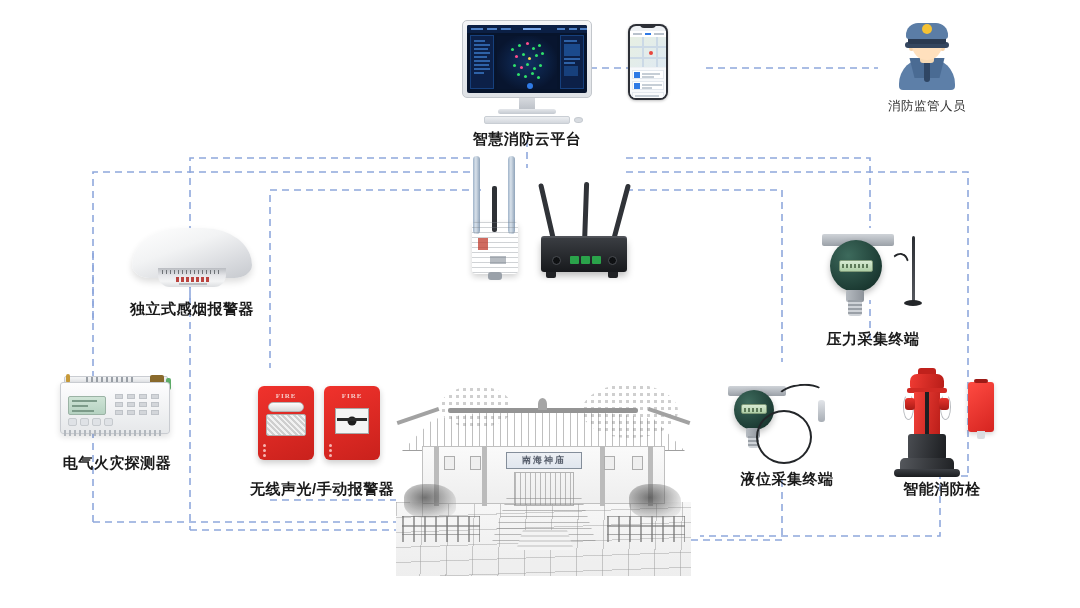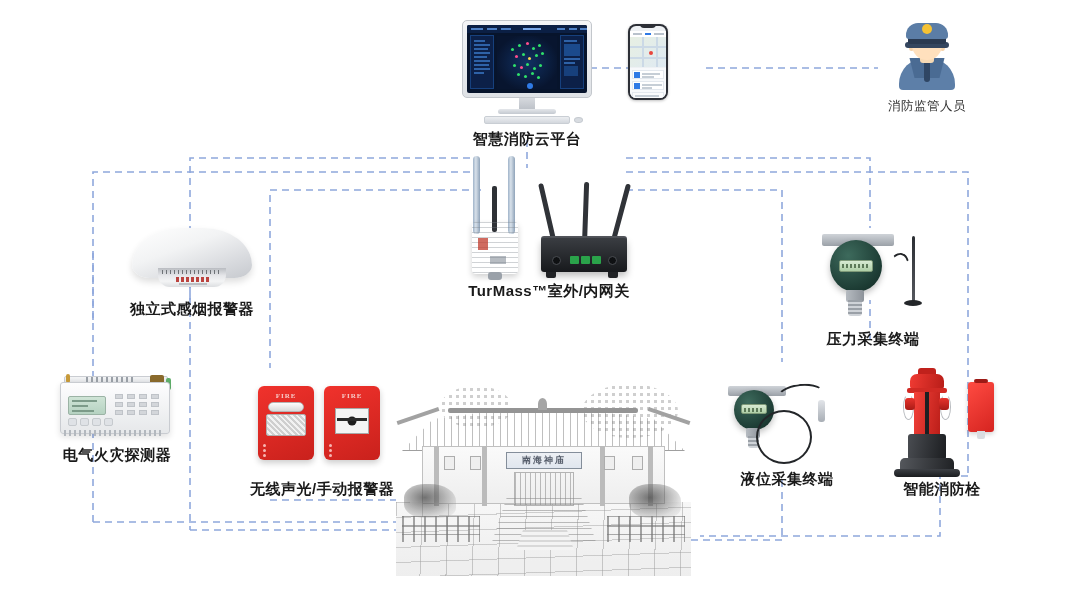--- a/index.html
+++ b/index.html
@@ -440,21 +440,20 @@
           <span class="body"></span>
         <span class="hole" style="left:14px"></span>
         <span class="port" style="left:32px;width:9px"></span>
         <span class="port" style="left:43px;width:9px"></span>
         <span class="port" style="left:54px;width:9px"></span>
         <span class="hole" style="left:70px"></span>
         <span class="leg" style="left:8px"></span>
           <span class="leg" style="left:70px"></span>
       </div>
     </div>
-    <div class="cap cap-lg" style="margin-top:2px;">TurMass™室外/内网关</div>
   </div>
 
   <div class="node" style="left:130px;top:228px;">
     <div class="art sd">
       <span class="dome"></span>
         <span class="rim"></span>
         <span class="slot"></span>
       <span class="logo"></span>
         <span class="sub"></span>
     </div>
@@ -489,21 +488,21 @@
           <b style="left:36px;top:16px"></b>
       </span>
       <span class="btns">
           <b style="left:0"></b>
           <b style="left:12px"></b>
           <b style="left:24px"></b>
           <b style="left:36px"></b>
         </span>
       <span class="botrail"></span>
     </div>
-    <div class="cap cap-lg" style="margin-top:6px;font-family:Liberation Mono, monospace;">电气火灾探测器</div>
+    <div class="cap cap-lg" style="margin-top:14px;font-family:Liberation Mono, monospace;">电气火灾探测器</div>
   </div>
 
   <div class="node" style="left:250px;top:384px;">
     <div class="art al">
       <div class="unit a">
         <span class="fire">FIRE</span>
         <span class="strobe"></span>
           <span class="mesh"></span>
         <span class="leds">
             <b></b>

